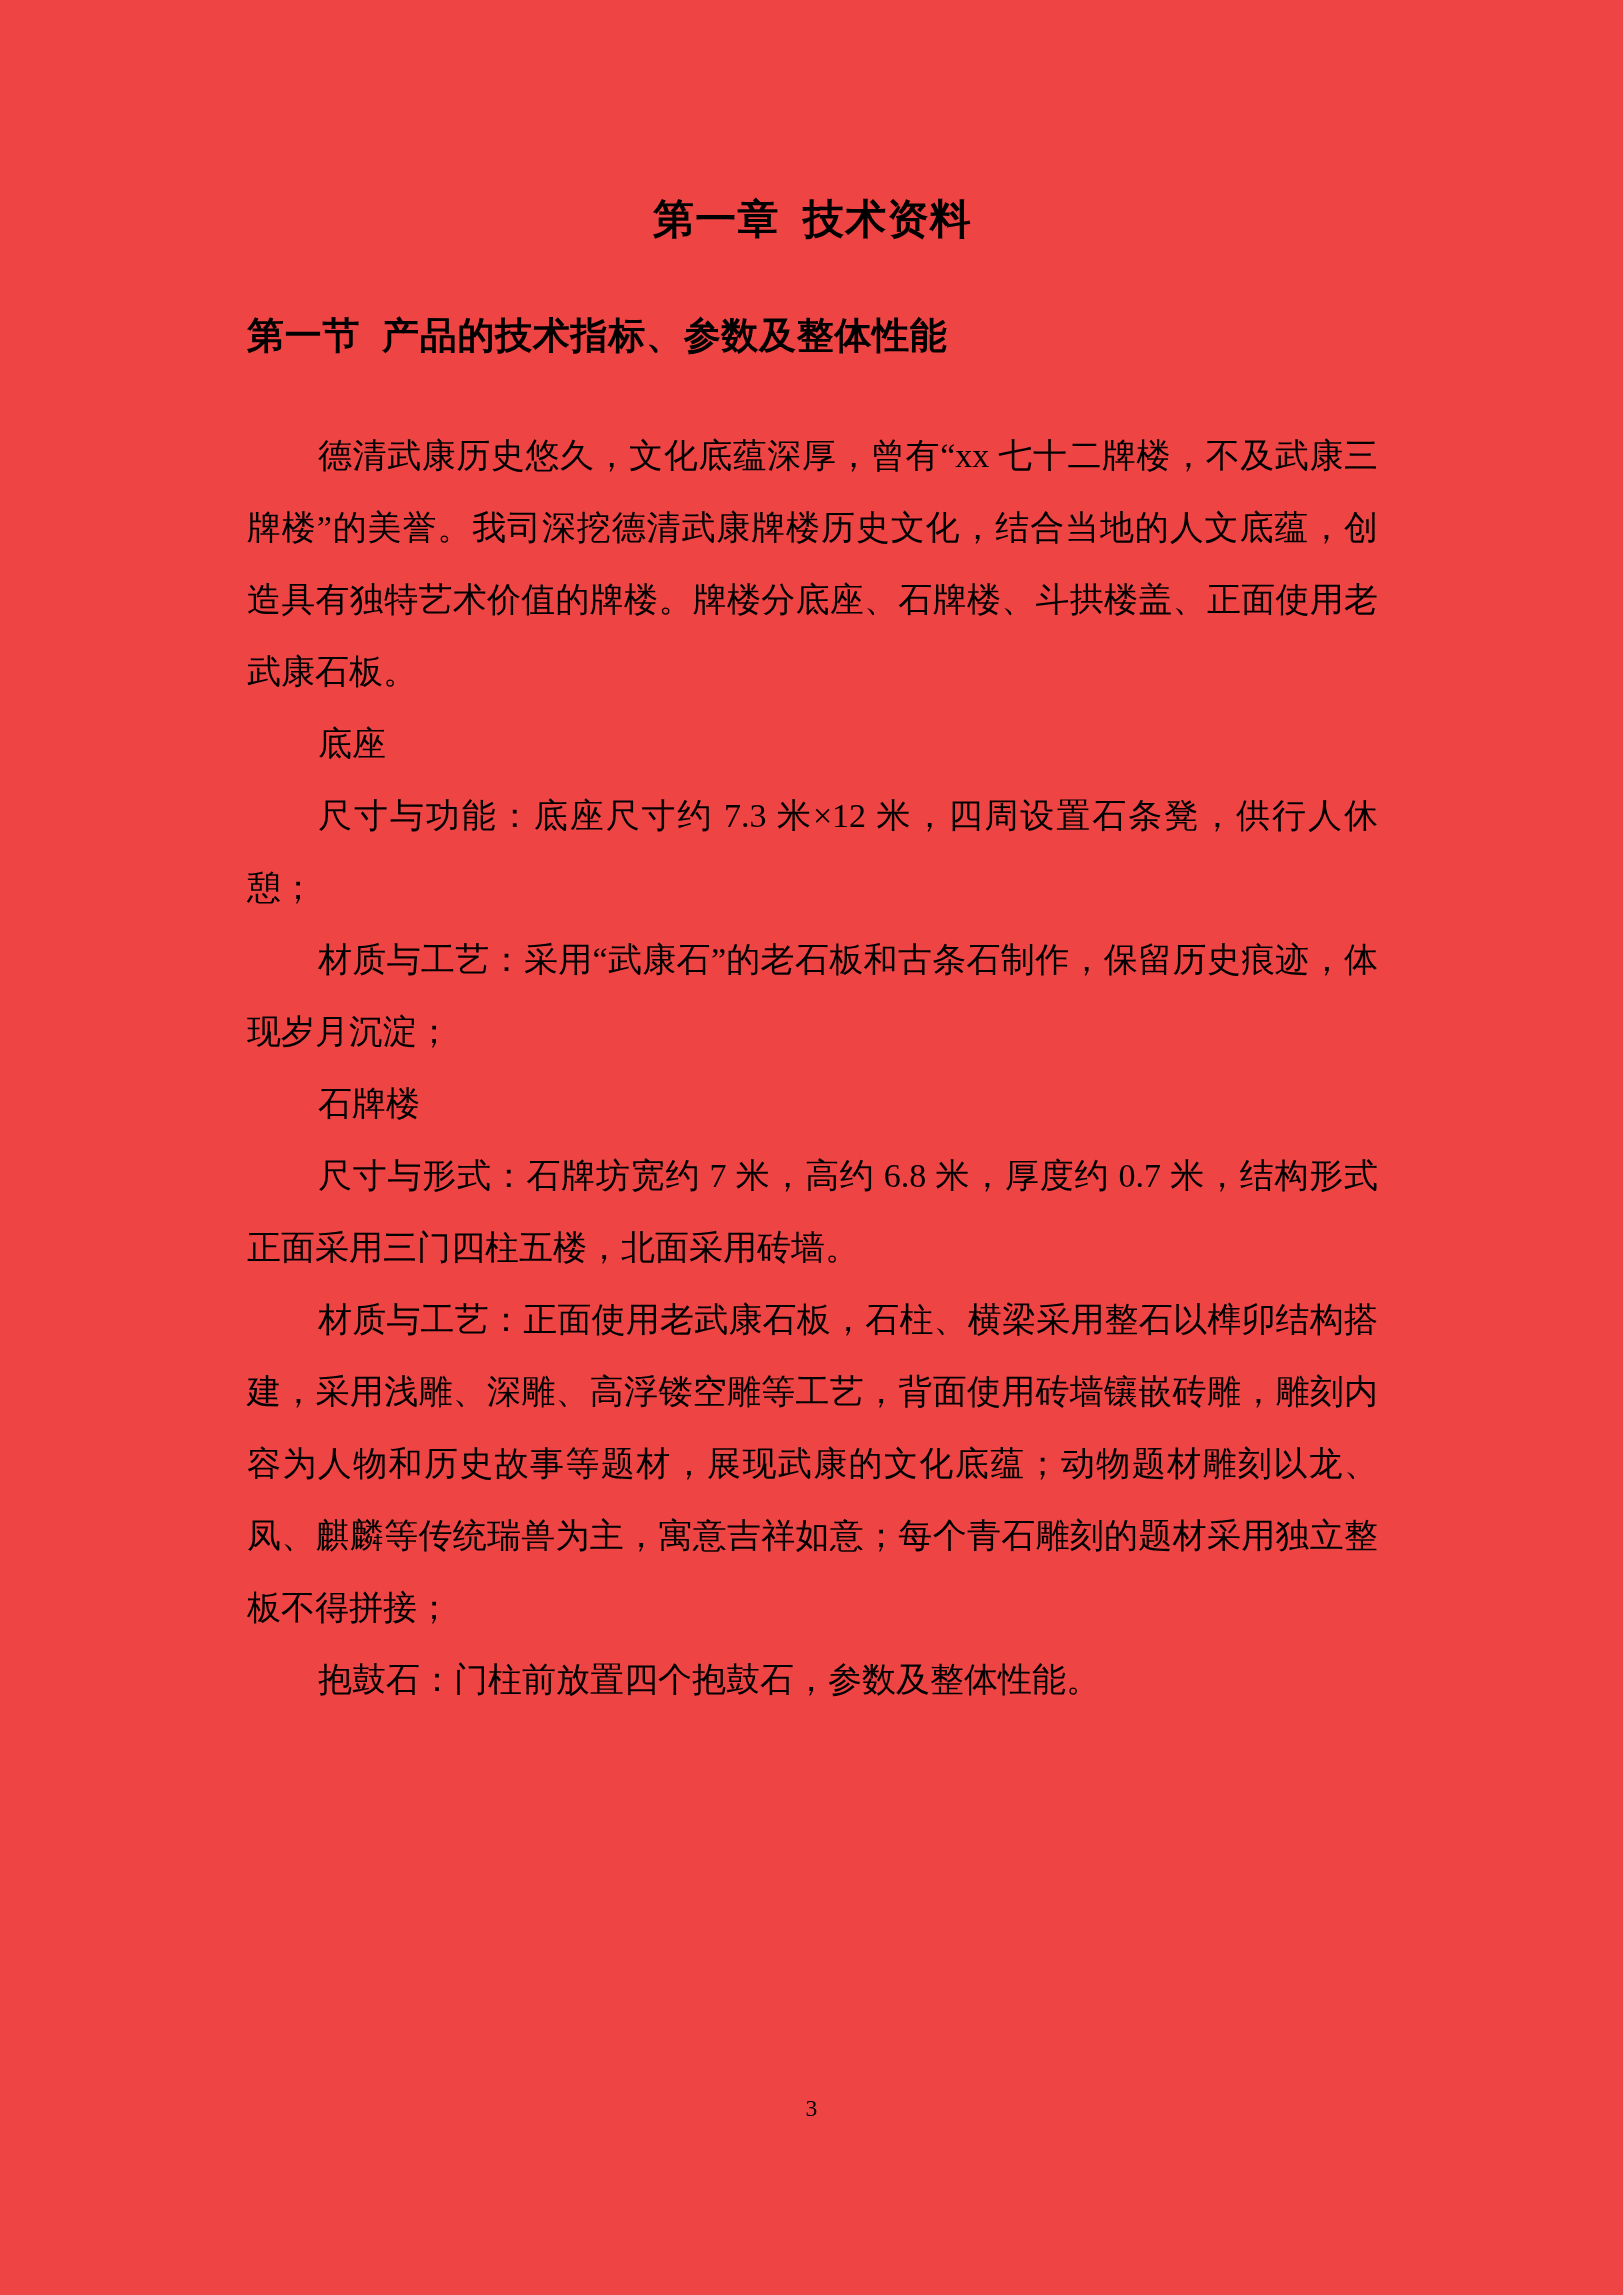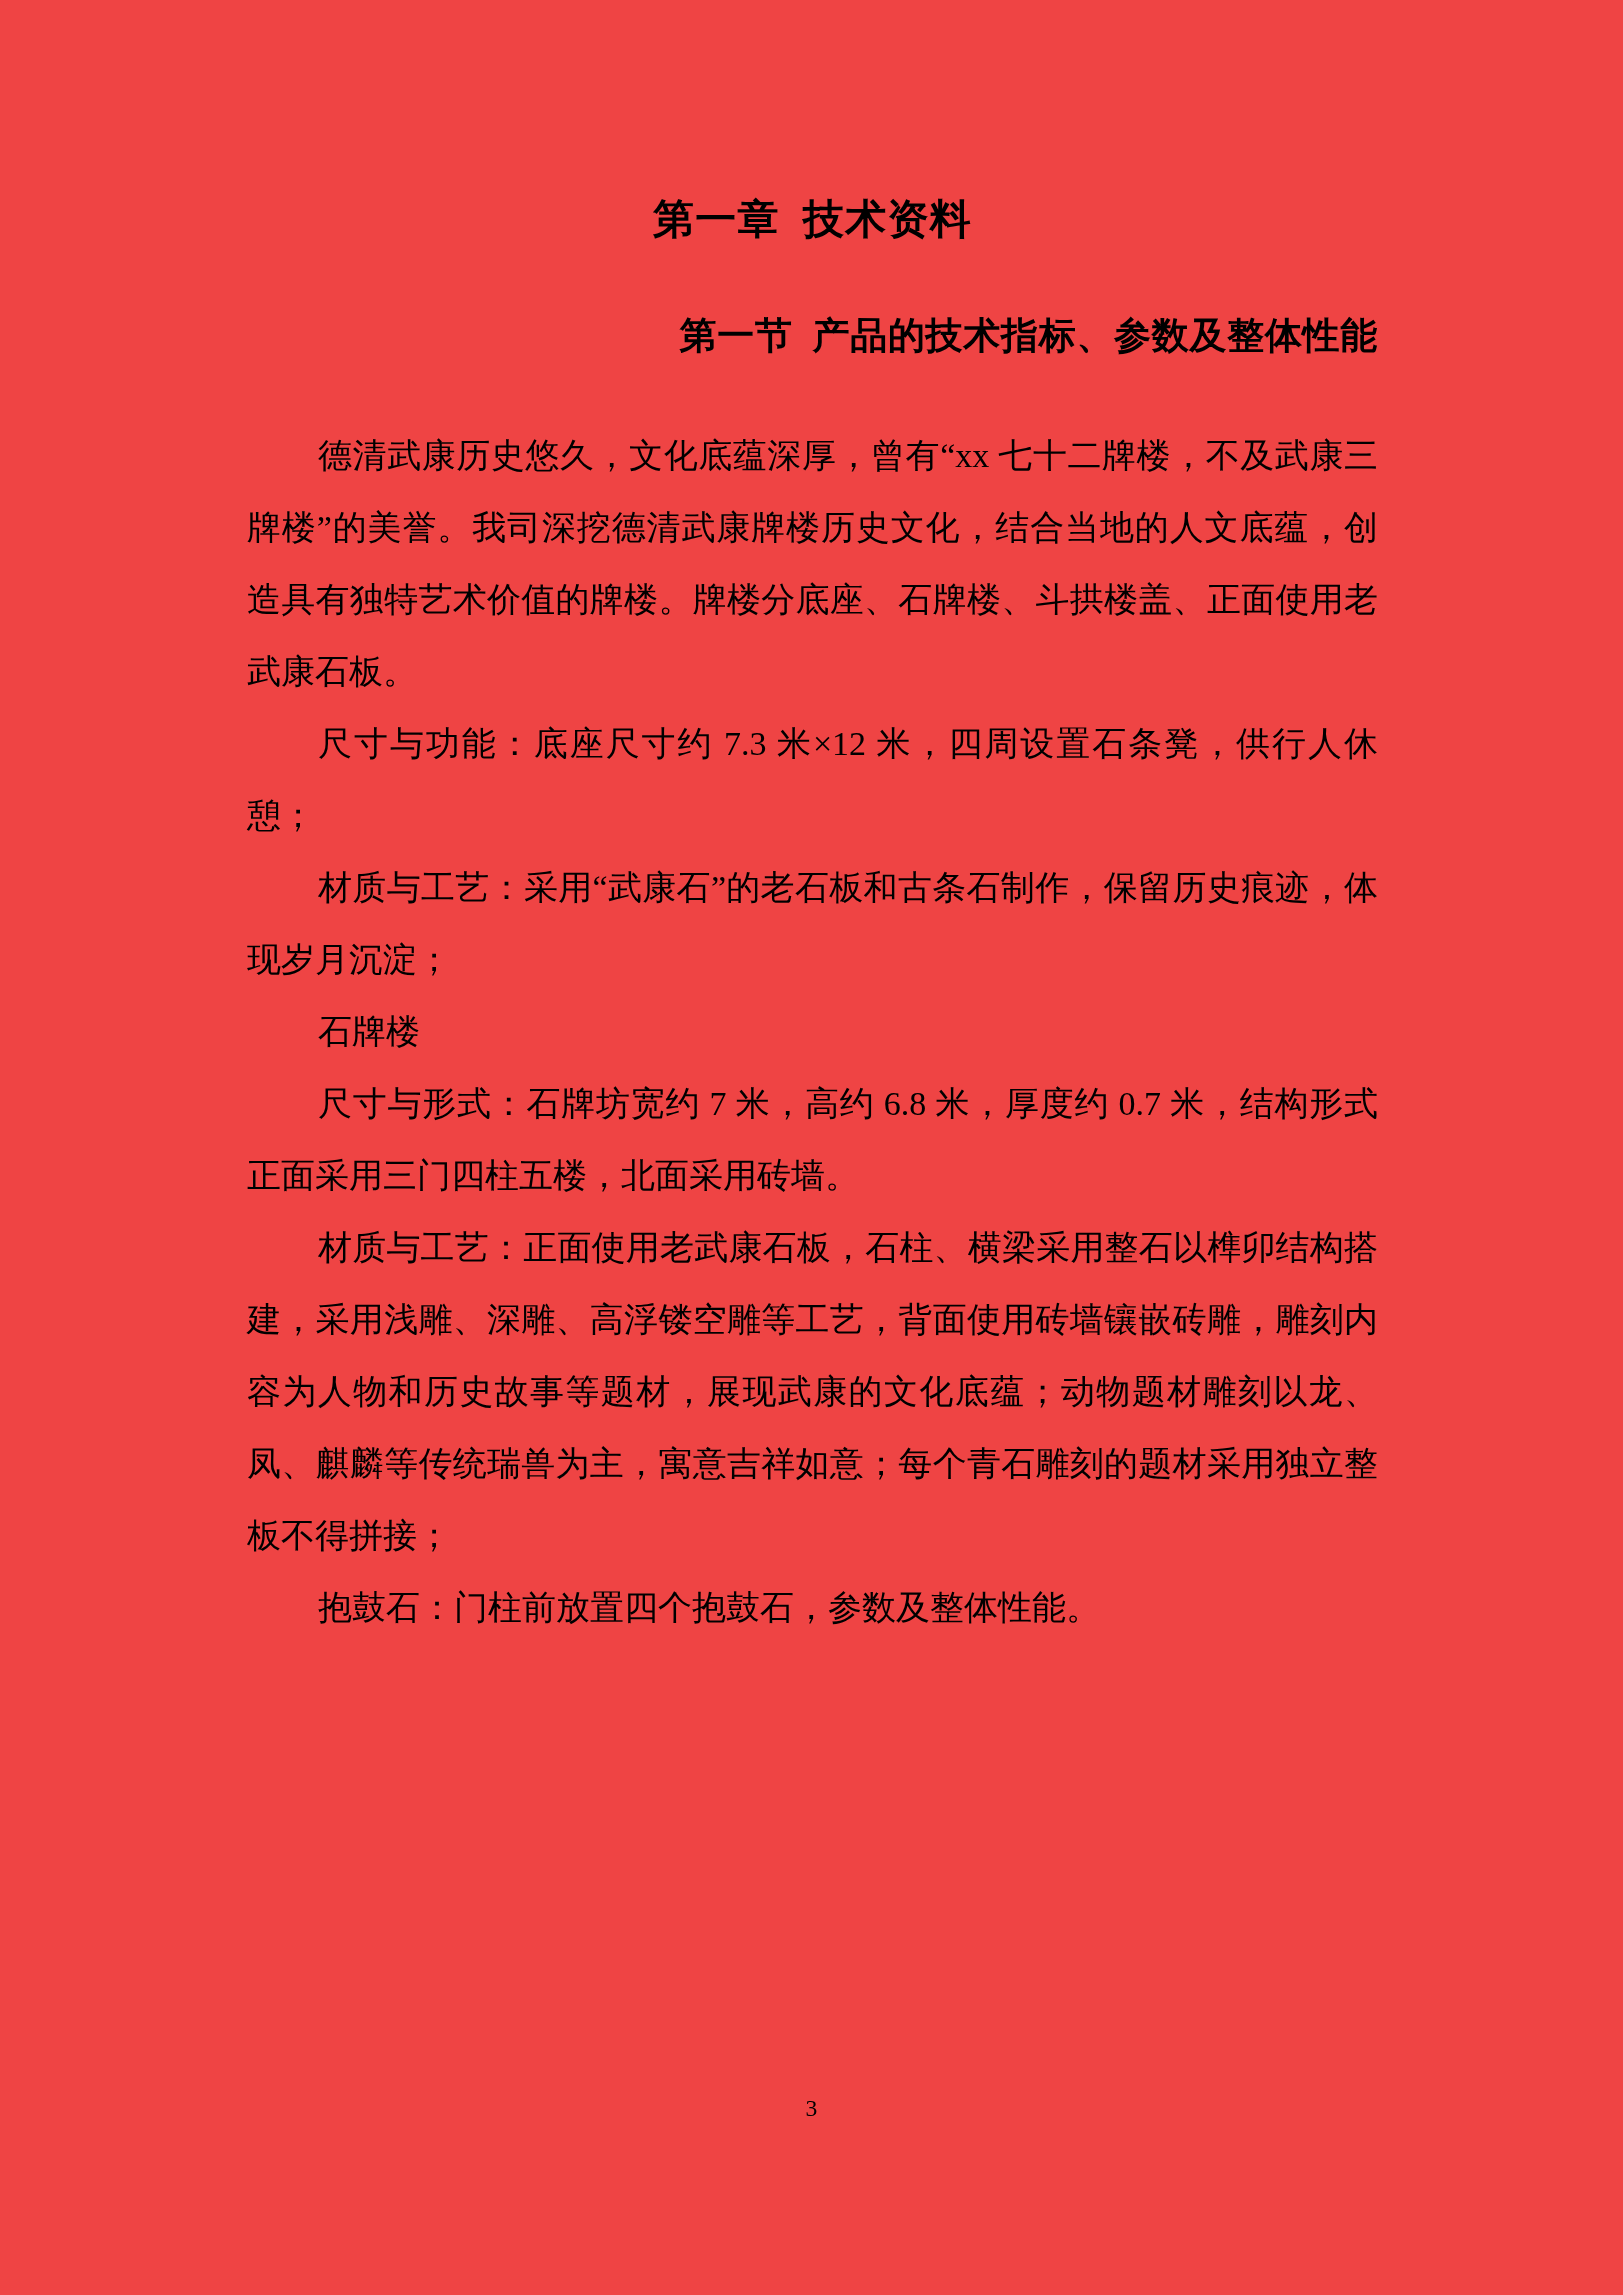--- a/index.html
+++ b/index.html
@@ -33,22 +33,22 @@
     text-align: center;
     font-size: 41px;
     font-weight: bold;
     letter-spacing: 1.3px;
     line-height: 1.25;
     white-space: pre;
   }
   .section-title {
     margin: 0;
     padding-top: 68px;
-    text-align: right;
-    font-family: Liberation Serif, serif;
+    text-align: left;
+    font-family: Liberation Sans, sans-serif;
     font-size: 37px;
     font-weight: bold;
     letter-spacing: 0.7px;
     line-height: 1.25;
     white-space: pre;
   }
 
   
   .body-block {
     padding-top: 60px;
@@ -86,20 +86,21 @@
   <div class="content">
 
     <h1 class="chapter-title">第一章  技术资料</h1>
 
     <h2 class="section-title">第一节  产品的技术指标、参数及整体性能</h2>
 
     <div class="body-block">
 
       <p class="para">德清武康历史悠久，文化底蕴深厚，曾有“xx 七十二牌楼，不及武康三牌楼”的美誉。我司深挖德清武康牌楼历史文化，结合当地的人文底蕴，创造具有独特艺术价值的牌楼。牌楼分底座、石牌楼、斗拱楼盖、正面使用老武康石板。</p>
 
+      <p class="para tight">底座</p>
 
       <p class="para">尺寸与功能：底座尺寸约 7.3 米×12 米，四周设置石条凳，供行人休憩；</p>
 
       <p class="para">材质与工艺：采用“武康石”的老石板和古条石制作，保留历史痕迹，体现岁月沉淀；</p>
 
 
       <p class="para tight">石牌楼</p>
 
       <p class="para">尺寸与形式：石牌坊宽约 7 米，高约 6.8 米，厚度约 0.7 米，结构形式正面采用三门四柱五楼，北面采用砖墙。</p>
 

